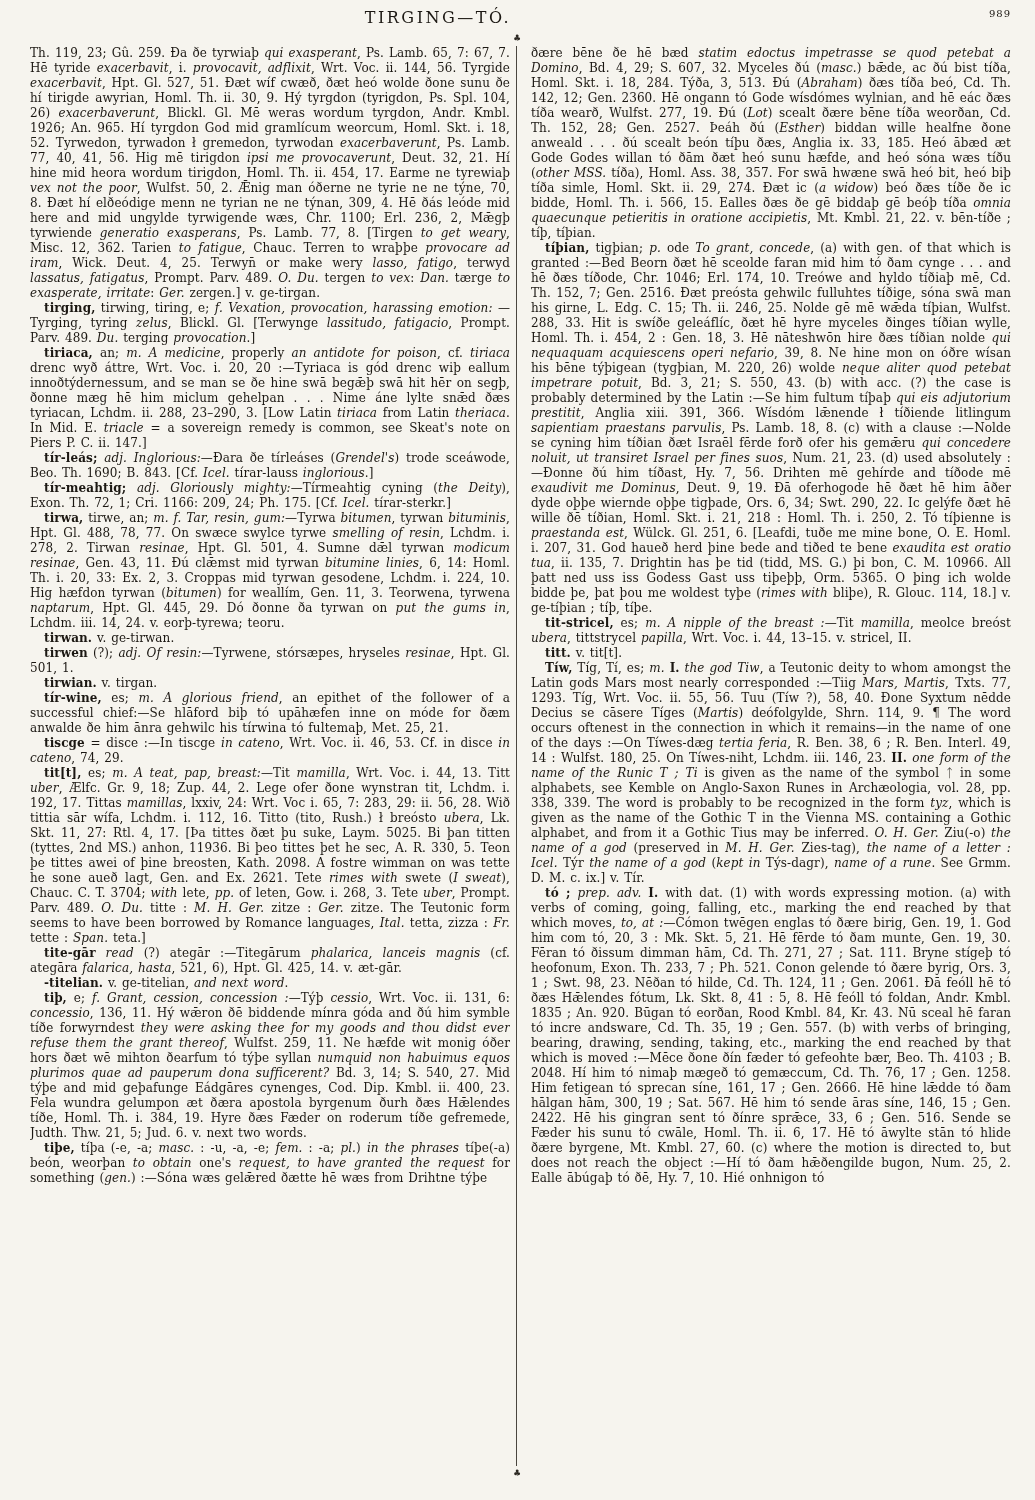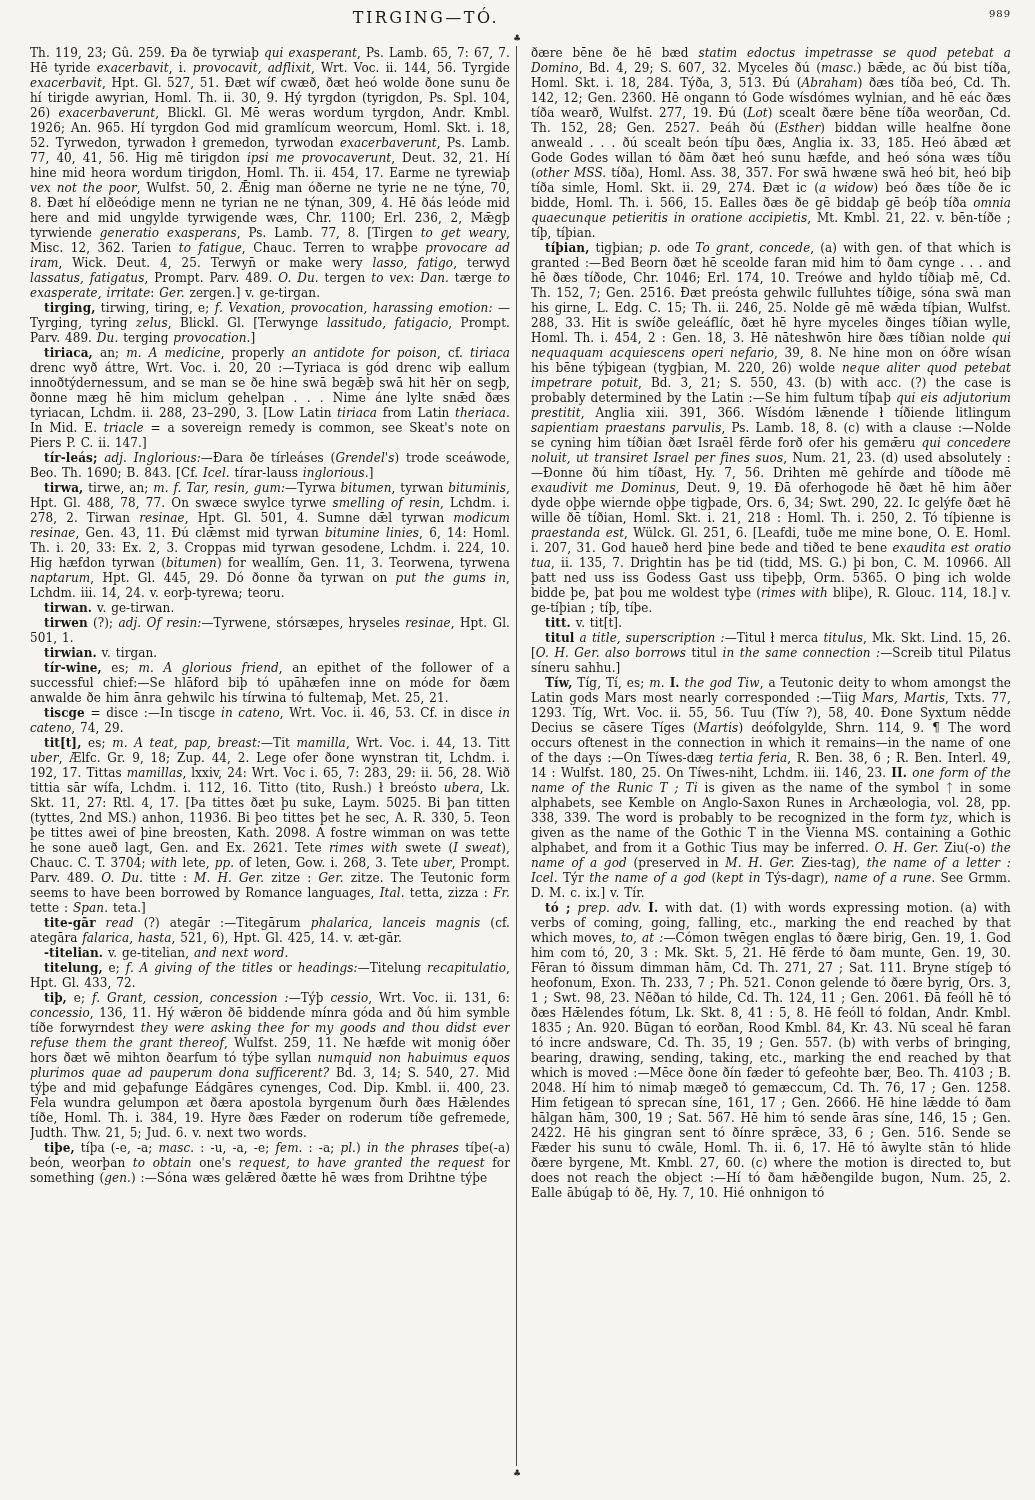--- a/index.html
+++ b/index.html
@@ -6,21 +6,21 @@
   body{
     width:1035px;height:1500px;
     background:#f6f4ee;
     color:#1b1712;
     font-family:"DejaVu Serif","Liberation Serif",serif;
     -webkit-font-smoothing:antialiased;
   }
   .page{position:relative;width:1035px;height:1500px;overflow:hidden;background:#f6f4ee;}
   .header{position:absolute;top:6px;left:0;width:100%;height:34px;}
   .header-title{
-    position:absolute;left:0;width:852px;text-align:center;top:2px;
+    position:absolute;left:12px;width:852px;text-align:center;top:2px;
     font-size:16px;letter-spacing:2.5px;font-weight:normal;
   }
   .page-number{position:absolute;right:24px;top:2px;font-size:10px;letter-spacing:1px;}
   .divider-rule{position:absolute;left:516px;top:46px;bottom:34px;width:1px;background:#4a463f;}
   .ornament{position:absolute;left:509px;width:16px;text-align:center;font-size:9px;color:#2c2822;line-height:9px;}
   .ornament.top{top:34px;}
   .ornament.bottom{bottom:22px;}
   .columns{position:absolute;top:46px;left:30px;width:982px;bottom:8px;display:flex;}
   .col{
     width:480px;overflow:hidden;
@@ -50,36 +50,36 @@
   <div class="divider-rule"></div>
 
   <div class="ornament bottom">♣</div>
 
   <div class="columns">
     <div class="col left">
         <p>Th. 119, 23; Gû. 259. Ða ðe tyrwiaþ <span class="i">qui exasperant</span>, Ps. Lamb. 65, 7: 67, 7. Hē tyride <span class="i">exacerbavit</span>, i. <span class="i">provocavit, adflixit</span>, Wrt. Voc. ii. 144, 56. Tyrgide <span class="i">exacerbavit</span>, Hpt. Gl. 527, 51. Ðæt wíf cwæð, ðæt heó wolde ðone sunu ðe hí tirigde awyrian, Homl. Th. ii. 30, 9. Hý tyrgdon (tyrigdon, Ps. Spl. 104, 26) <span class="i">exacerbaverunt</span>, Blickl. Gl. Mē weras wordum tyrgdon, Andr. Kmbl. 1926; An. 965. Hí tyrgdon God mid gramlícum weorcum, Homl. Skt. i. 18, 52. Tyrwedon, tyrwadon ł gremedon, tyrwodan <span class="i">exacerbaverunt</span>, Ps. Lamb. 77, 40, 41, 56. Hig mē tirigdon <span class="i">ipsi me provocaverunt</span>, Deut. 32, 21. Hí hine mid heora wordum tirigdon, Homl. Th. ii. 454, 17. Earme ne tyrewiaþ <span class="i">vex not the poor</span>, Wulfst. 50, 2. Ǣnig man óðerne ne tyrie ne ne týne, 70, 8. Ðæt hí elðeódige menn ne tyrian ne ne týnan, 309, 4. Hē ðás leóde mid here and mid ungylde tyrwigende wæs, Chr. 1100; Erl. 236, 2, Mǣgþ tyrwiende <span class="i">generatio exasperans</span>, Ps. Lamb. 77, 8. [Tirgen <span class="i">to get weary</span>, Misc. 12, 362. Tarien <span class="i">to fatigue</span>, Chauc. Terren to wraþþe <span class="i">provocare ad iram</span>, Wick. Deut. 4, 25. Terwyn̄ or make wery <span class="i">lasso, fatigo</span>, terwyd <span class="i">lassatus, fatigatus</span>, Prompt. Parv. 489. <span class="i">O. Du.</span> tergen <span class="i">to vex</span>: <span class="i">Dan.</span> tærge <span class="i">to exasperate, irritate</span>: <span class="i">Ger.</span> zergen.] v. ge-tirgan.</p>
         <p class="indent"><span class="b">tirging,</span> tirwing, tiring, e; <span class="i">f. Vexation, provocation, harassing emotion:</span> —Tyrging, tyring <span class="i">zelus</span>, Blickl. Gl. [Terwynge <span class="i">lassitudo, fatigacio</span>, Prompt. Parv. 489. <span class="i">Du.</span> terging <span class="i">provocation</span>.]</p>
         <p class="indent"><span class="b">tiriaca,</span> an; <span class="i">m. A medicine</span>, properly <span class="i">an antidote for poison</span>, cf. <span class="i">tiriaca</span> drenc wyð áttre, Wrt. Voc. i. 20, 20 :—Tyriaca is gód drenc wiþ eallum innoðtýdernessum, and se man se ðe hine swā begǣþ swā hit hēr on segþ, ðonne mæg hē him miclum gehelpan . . . Nime áne lylte snǣd ðæs tyriacan, Lchdm. ii. 288, 23–290, 3. [Low Latin <span class="i">tiriaca</span> from Latin <span class="i">theriaca</span>. In Mid. E. <span class="i">triacle</span> = a sovereign remedy is common, see Skeat's note on Piers P. C. ii. 147.]</p>
         <p class="indent"><span class="b">tír-leás;</span> <span class="i">adj. Inglorious:</span>—Ðara ðe tírleáses (<span class="i">Grendel's</span>) trode sceáwode, Beo. Th. 1690; B. 843. [Cf. <span class="i">Icel.</span> tírar-lauss <span class="i">inglorious</span>.]</p>
+        <p class="indent"><span class="b">tír-meahtig;</span> <span class="i">adj. Gloriously mighty:</span>—Tírmeahtig cyning (<span class="i">the Deity</span>), Exon. Th. 72, 1; Cri. 1166: 209, 24; Ph. 175. [Cf. <span class="i">Icel.</span> tírar-sterkr.]</p>
         <p class="indent"><span class="b">tirwa,</span> tirwe, an; <span class="i">m. f. Tar, resin, gum:</span>—Tyrwa <span class="i">bitumen</span>, tyrwan <span class="i">bituminis</span>, Hpt. Gl. 488, 78, 77. On swæce swylce tyrwe <span class="i">smelling of resin</span>, Lchdm. i. 278, 2. Tirwan <span class="i">resinae</span>, Hpt. Gl. 501, 4. Sumne dǣl tyrwan <span class="i">modicum resinae</span>, Gen. 43, 11. Ðú clǣmst mid tyrwan <span class="i">bitumine linies</span>, 6, 14: Homl. Th. i. 20, 33: Ex. 2, 3. Croppas mid tyrwan gesodene, Lchdm. i. 224, 10. Hig hæfdon tyrwan (<span class="i">bitumen</span>) for weallím, Gen. 11, 3. Teorwena, tyrwena <span class="i">naptarum</span>, Hpt. Gl. 445, 29. Dó ðonne ða tyrwan on <span class="i">put the gums in</span>, Lchdm. iii. 14, 24. v. eorþ-tyrewa; teoru.</p>
         <p class="indent"><span class="b">tirwan.</span> v. ge-tirwan.</p>
         <p class="indent"><span class="b">tirwen</span> (?); <span class="i">adj. Of resin:</span>—Tyrwene, stórsæpes, hryseles <span class="i">resinae</span>, Hpt. Gl. 501, 1.</p>
         <p class="indent"><span class="b">tirwian.</span> v. tirgan.</p>
         <p class="indent"><span class="b">tír-wine,</span> es; <span class="i">m. A glorious friend</span>, an epithet of the follower of a successful chief:—Se hlāford biþ tó upāhæfen inne on móde for ðæm anwalde ðe him ānra gehwilc his tírwina tó fultemaþ, Met. 25, 21.</p>
         <p class="indent"><span class="b">tiscge</span> = disce :—In tiscge <span class="i">in cateno</span>, Wrt. Voc. ii. 46, 53. Cf. in disce <span class="i">in cateno</span>, 74, 29.</p>
         <p class="indent"><span class="b">tit[t],</span> es; <span class="i">m. A teat, pap, breast:</span>—Tit <span class="i">mamilla</span>, Wrt. Voc. i. 44, 13. Titt <span class="i">uber</span>, Ælfc. Gr. 9, 18; Zup. 44, 2. Lege ofer ðone wynstran tit, Lchdm. i. 192, 17. Tittas <span class="i">mamillas</span>, lxxiv, 24: Wrt. Voc i. 65, 7: 283, 29: ii. 56, 28. Wið tittia sār wífa, Lchdm. i. 112, 16. Titto (tito, Rush.) ł breósto <span class="i">ubera</span>, Lk. Skt. 11, 27: Rtl. 4, 17. [Þa tittes ðæt þu suke, Laym. 5025. Bi þan titten (tyttes, 2nd MS.) anhon, 11936. Bi þeo tittes þet he sec, A. R. 330, 5. Teon þe tittes awei of þine breosten, Kath. 2098. A fostre wimman on was tette he sone aueð lagt, Gen. and Ex. 2621. Tete <span class="i">rimes with</span> swete (<span class="i">I sweat</span>), Chauc. C. T. 3704; <span class="i">with</span> lete, <span class="i">pp.</span> of leten, Gow. i. 268, 3. Tete <span class="i">uber</span>, Prompt. Parv. 489. <span class="i">O. Du.</span> titte : <span class="i">M. H. Ger.</span> zitze : <span class="i">Ger.</span> zitze. The Teutonic form seems to have been borrowed by Romance languages, <span class="i">Ital.</span> tetta, zizza : <span class="i">Fr.</span> tette : <span class="i">Span.</span> teta.]</p>
         <p class="indent"><span class="b">tite-gār</span> <span class="i">read</span> (?) ategār :—Titegārum <span class="i">phalarica, lanceis magnis</span> (cf. ategāra <span class="i">falarica, hasta</span>, 521, 6), Hpt. Gl. 425, 14. v. æt-gār.</p>
         <p class="indent"><span class="b">-titelian.</span> v. ge-titelian, <span class="i">and next word</span>.</p>
-        <p class="indent"><span class="b">titelung,</span> e; <span class="i">f. A giving of the titles</span> or <span class="i">headings:</span>—Titelung <span class="i">recapitulatio</span>, Hpt. Gl. 433, 72.</p>
         <p class="indent"><span class="b">tiþ,</span> e; <span class="i">f. Grant, cession, concession :</span>—Týþ <span class="i">cessio</span>, Wrt. Voc. ii. 131, 6: <span class="i">concessio</span>, 136, 11. Hý wǣron ðē biddende mínra góda and ðú him symble tíðe forwyrndest <span class="i">they were asking thee for my goods and thou didst ever refuse them the grant thereof</span>, Wulfst. 259, 11. Ne hæfde wit monig óðer hors ðæt wē mihton ðearfum tó týþe syllan <span class="i">numquid non habuimus equos plurimos quae ad pauperum dona sufficerent?</span> Bd. 3, 14; S. 540, 27. Mid týþe and mid geþafunge Eádgāres cynenges, Cod. Dip. Kmbl. ii. 400, 23. Fela wundra gelumpon æt ðæra apostola byrgenum ðurh ðæs Hǣlendes tíðe, Homl. Th. i. 384, 19. Hyre ðæs Fæder on roderum tíðe gefremede, Judth. Thw. 21, 5; Jud. 6. v. next two words.</p>
         <p class="indent"><span class="b">tiþe,</span> tíþa (-e, -a; <span class="i">masc.</span> : -u, -a, -e; <span class="i">fem.</span> : -a; <span class="i">pl.</span>) <span class="i">in the phrases</span> tíþe(-a) beón, weorþan <span class="i">to obtain</span> one's <span class="i">request, to have granted the request</span> for something (<span class="i">gen.</span>) :—Sóna wæs gelǣred ðætte hē wæs from Drihtne týþe</p>
       </div>
     <div class="col right">
         <p>ðære bēne ðe hē bæd <span class="i">statim edoctus impetrasse se quod petebat a Domino</span>, Bd. 4, 29; S. 607, 32. Myceles ðú (<span class="i">masc.</span>) bǣde, ac ðú bist tíða, Homl. Skt. i. 18, 284. Týða, 3, 513. Ðú (<span class="i">Abraham</span>) ðæs tíða beó, Cd. Th. 142, 12; Gen. 2360. Hē ongann tó Gode wísdómes wylnian, and hē eác ðæs tíða wearð, Wulfst. 277, 19. Ðú (<span class="i">Lot</span>) scealt ðære bēne tíða weorðan, Cd. Th. 152, 28; Gen. 2527. Þeáh ðú (<span class="i">Esther</span>) biddan wille healfne ðone anweald . . . ðú scealt beón tíþu ðæs, Anglia ix. 33, 185. Heó ābæd æt Gode Godes willan tó ðām ðæt heó sunu hæfde, and heó sóna wæs tíðu (<span class="i">other MSS.</span> tíða), Homl. Ass. 38, 357. For swā hwæne swā heó bit, heó biþ tíða simle, Homl. Skt. ii. 29, 274. Ðæt ic (<span class="i">a widow</span>) beó ðæs tíðe ðe ic bidde, Homl. Th. i. 566, 15. Ealles ðæs ðe gē biddaþ gē beóþ tíða <span class="i">omnia quaecunque petieritis in oratione accipietis</span>, Mt. Kmbl. 21, 22. v. bēn-tíðe ; tíþ, tíþian.</p>
         <p class="indent"><span class="b">tíþian,</span> tigþian; <span class="i">p.</span> ode <span class="i">To grant, concede</span>, (a) with gen. of that which is granted :—Bed Beorn ðæt hē sceolde faran mid him tó ðam cynge . . . and hē ðæs tíðode, Chr. 1046; Erl. 174, 10. Treówe and hyldo tíðiaþ mē, Cd. Th. 152, 7; Gen. 2516. Ðæt preósta gehwilc fulluhtes tíðige, sóna swā man his girne, L. Edg. C. 15; Th. ii. 246, 25. Nolde gē mē wǣda tíþian, Wulfst. 288, 33. Hit is swíðe geleáflíc, ðæt hē hyre myceles ðinges tíðian wylle, Homl. Th. i. 454, 2 : Gen. 18, 3. Hē nāteshwōn hire ðæs tíðian nolde <span class="i">qui nequaquam acquiescens operi nefario</span>, 39, 8. Ne hine mon on óðre wísan his bēne týþigean (tygþian, M. 220, 26) wolde <span class="i">neque aliter quod petebat impetrare potuit</span>, Bd. 3, 21; S. 550, 43. (b) with acc. (?) the case is probably determined by the Latin :—Se him fultum tíþaþ <span class="i">qui eis adjutorium prestitit</span>, Anglia xiii. 391, 366. Wísdóm lǣnende ł tíðiende litlingum <span class="i">sapientiam praestans parvulis</span>, Ps. Lamb. 18, 8. (c) with a clause :—Nolde se cyning him tíðian ðæt Israēl fērde forð ofer his gemǣru <span class="i">qui concedere noluit, ut transiret Israel per fines suos</span>, Num. 21, 23. (d) used absolutely :—Ðonne ðú him tíðast, Hy. 7, 56. Drihten mē gehírde and tíðode mē <span class="i">exaudivit me Dominus</span>, Deut. 9, 19. Ðā oferhogode hē ðæt hē him āðer dyde oþþe wiernde oþþe tigþade, Ors. 6, 34; Swt. 290, 22. Ic gelýfe ðæt hē wille ðē tíðian, Homl. Skt. i. 21, 218 : Homl. Th. i. 250, 2. Tó tíþienne is <span class="i">praestanda est</span>, Wülck. Gl. 251, 6. [Leafdi, tuðe me mine bone, O. E. Homl. i. 207, 31. God haueð herd þine bede and tiðed te bene <span class="i">exaudita est oratio tua</span>, ii. 135, 7. Drightin has þe tid (tidd, MS. G.) þi bon, C. M. 10966. All þatt ned uss iss Godess Gast uss tiþeþþ, Orm. 5365. O þing ich wolde bidde þe, þat þou me woldest tyþe (<span class="i">rimes with</span> bliþe), R. Glouc. 114, 18.] v. ge-tíþian ; tíþ, tíþe.</p>
+        <p class="indent"><span class="b">tit-stricel,</span> es; <span class="i">m. A nipple of the breast :</span>—Tit <span class="i">mamilla</span>, meolce breóst <span class="i">ubera</span>, tittstrycel <span class="i">papilla</span>, Wrt. Voc. i. 44, 13–15. v. stricel, II.</p>
         <p class="indent"><span class="b">titt.</span> v. tit[t].</p>
-        <p class="indent"><span class="b">titul</span> <span class="i">a title, superscription :</span>—Titul ł merca <span class="i">titulus</span>, Mk. Skt. Lind. 15, 26. [<span class="i">O. H. Ger. also borrows</span> titul <span class="i">in the same connection :</span>—Screib titul Pilatus síneru sahhu.]</p>
         <p class="indent"><span class="b">Tíw,</span> Tíg, Tí, es; <span class="i">m.</span> <span class="b">I.</span> <span class="i">the god Tiw</span>, a Teutonic deity to whom amongst the Latin gods Mars most nearly corresponded :—Tiig <span class="i">Mars, Martis</span>, Txts. 77, 1293. Tíg, Wrt. Voc. ii. 55, 56. Tuu (Tíw ?), 58, 40. Ðone Syxtum nēdde Decius se cāsere Tíges (<span class="i">Martis</span>) deófolgylde, Shrn. 114, 9. ¶ The word occurs oftenest in the connection in which it remains—in the name of one of the days :—On Tíwes-dæg <span class="i">tertia feria</span>, R. Ben. 38, 6 ; R. Ben. Interl. 49, 14 : Wulfst. 180, 25. On Tíwes-niht, Lchdm. iii. 146, 23. <span class="b">II.</span> <span class="i">one form of the name of the Runic T ;</span> <span class="i">Ti</span> is given as the name of the symbol ᛏ in some alphabets, see Kemble on Anglo-Saxon Runes in Archæologia, vol. 28, pp. 338, 339. The word is probably to be recognized in the form <span class="i">tyz</span>, which is given as the name of the Gothic T in the Vienna MS. containing a Gothic alphabet, and from it a Gothic Tius may be inferred. <span class="i">O. H. Ger.</span> Ziu(-o) <span class="i">the name of a god</span> (preserved in <span class="i">M. H. Ger.</span> Zies-tag), <span class="i">the name of a letter : Icel.</span> Týr <span class="i">the name of a god</span> (<span class="i">kept in</span> Týs-dagr), <span class="i">name of a rune</span>. See Grmm. D. M. c. ix.] v. Tír.</p>
         <p class="indent"><span class="b">tó ;</span> <span class="i">prep. adv.</span> <span class="b">I.</span> with dat. (1) with words expressing motion. (a) with verbs of coming, going, falling, etc., marking the end reached by that which moves, <span class="i">to, at :</span>—Cómon twēgen englas tó ðære birig, Gen. 19, 1. God him com tó, 20, 3 : Mk. Skt. 5, 21. Hē fērde tó ðam munte, Gen. 19, 30. Fēran tó ðissum dimman hām, Cd. Th. 271, 27 ; Sat. 111. Bryne stígeþ tó heofonum, Exon. Th. 233, 7 ; Ph. 521. Conon gelende tó ðære byrig, Ors. 3, 1 ; Swt. 98, 23. Nēðan tó hilde, Cd. Th. 124, 11 ; Gen. 2061. Ðā feóll hē tó ðæs Hǣlendes fótum, Lk. Skt. 8, 41 : 5, 8. Hē feóll tó foldan, Andr. Kmbl. 1835 ; An. 920. Būgan tó eorðan, Rood Kmbl. 84, Kr. 43. Nū sceal hē faran tó incre andsware, Cd. Th. 35, 19 ; Gen. 557. (b) with verbs of bringing, bearing, drawing, sending, taking, etc., marking the end reached by that which is moved :—Mēce ðone ðín fæder tó gefeohte bær, Beo. Th. 4103 ; B. 2048. Hí him tó nimaþ mægeð tó gemæccum, Cd. Th. 76, 17 ; Gen. 1258. Him fetigean tó sprecan síne, 161, 17 ; Gen. 2666. Hē hine lǣdde tó ðam hālgan hām, 300, 19 ; Sat. 567. Hē him tó sende āras síne, 146, 15 ; Gen. 2422. Hē his gingran sent tó ðínre sprǣce, 33, 6 ; Gen. 516. Sende se Fæder his sunu tó cwāle, Homl. Th. ii. 6, 17. Hē tó āwylte stān tó hlide ðære byrgene, Mt. Kmbl. 27, 60. (c) where the motion is directed to, but does not reach the object :—Hí tó ðam hǣðengilde bugon, Num. 25, 2. Ealle ābúgaþ tó ðē, Hy. 7, 10. Hié onhnigon tó</p>
       </div>
   </div>
 
 </div>
 
 </body></html>

